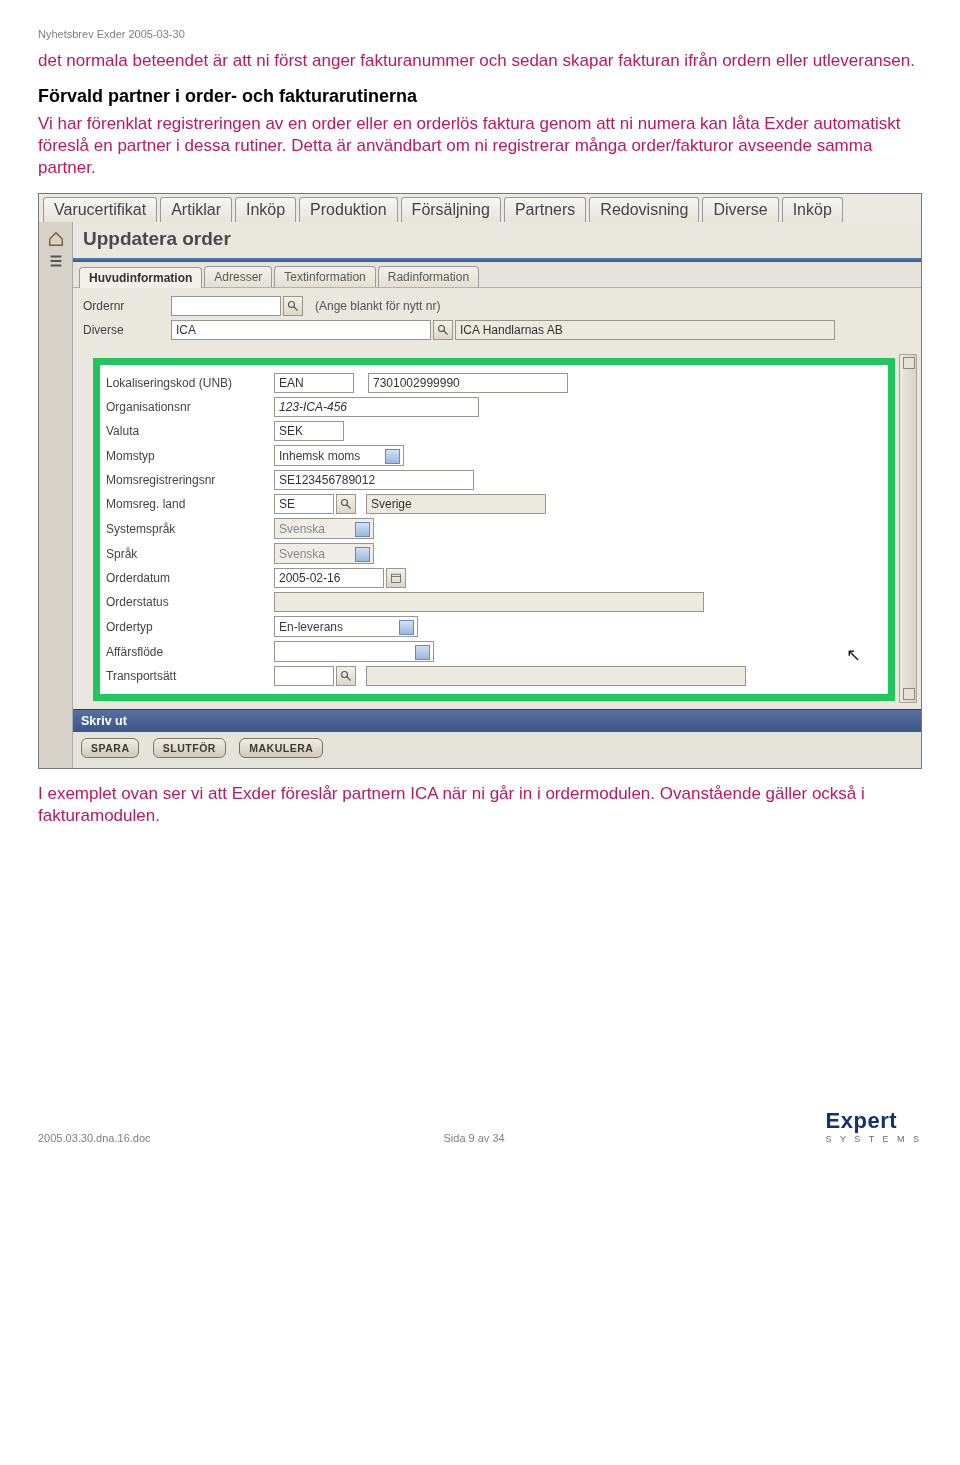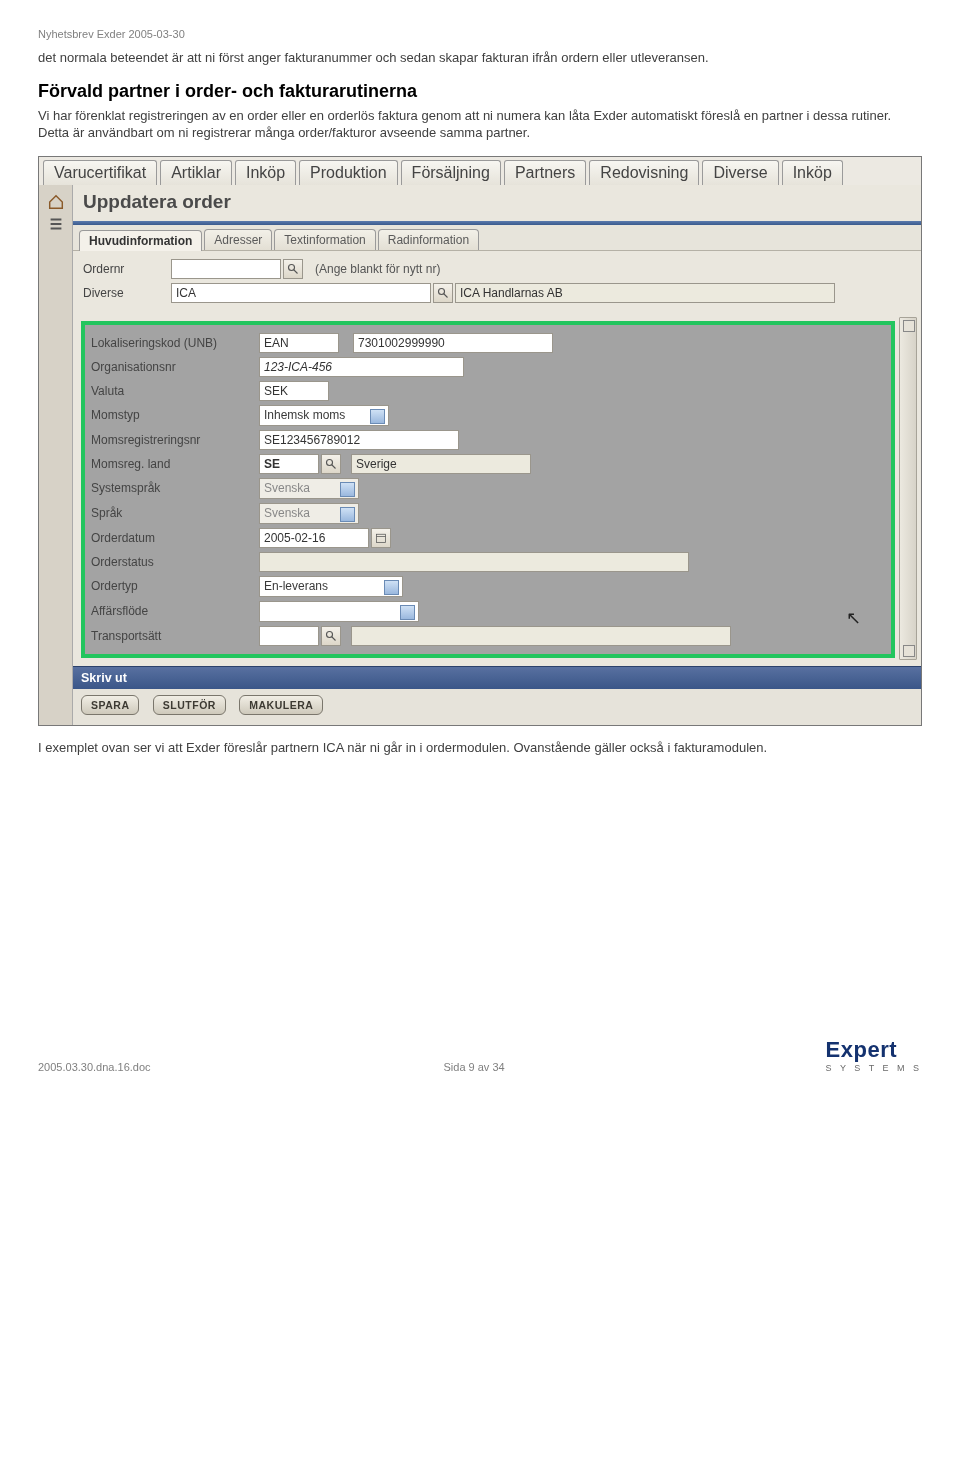--- a/index.html
+++ b/index.html
@@ -5,21 +5,21 @@
   * { box-sizing: border-box; }
   body {
     font-family: Arial, Helvetica, sans-serif;
     margin: 0;
     padding: 0;
     background: #fff;
     width: 960px;
   }
   .page { padding: 28px 38px 0 38px; }
   .header-note { font-size: 11px; color: #808080; margin: 0 0 10px 0; }
-  .para { font-size: 13px; color: #404040; line-height: 1.3; margin: 0 0 14px 0; }
+  .para { font-size: 17px; color: #be185d; line-height: 1.3; margin: 0 0 14px 0; }
   .h2 { font-size: 18px; font-weight: bold; margin: 0 0 6px 0; }
 
   
   .shot {
     border: 1px solid #787878;
     background: #e9e7e0;
     margin: 4px 0 14px 0;
     position: relative;
     font-size: 12px;
     color: #3a3a3a;
@@ -144,24 +144,24 @@
   .iconbtn {
     width: 20px; height: 20px;
     border: 1px solid #9a968c;
     background: linear-gradient(#f4f1ea,#ddd7c9);
     display:inline-flex; align-items:center; justify-content:center;
     margin: 0 2px;
   }
   .iconbtn svg { width:12px; height:12px; }
   .hint { font-size:12px; color:#555; margin-left: 10px;}
   .box {
-    border:4px solid #22c55e;
+    border:7px solid #22c55e;
     padding: 6px 4px;
-    margin: 4px 0 2px 0;
-    background: #a3a3a3;
+    margin: 4px 0 2px 12px;
+    background: #ffffff;
   }
   .printbar {
     background: linear-gradient(#5870a0,#3a5688);
     color:#fff;
     font-weight:bold;
     font-size:12.5px;
     padding: 4px 8px;
     border-top:1px solid #2b416b;
   }
   .btnbar {
@@ -298,21 +298,21 @@
               <span class="fselect" style="width:130px">
                     <span>Inhemsk moms</span>
                   </span>
             </div>
             <div class="frow">
               <span class="flabel">Momsregistreringsnr</span>
               <input class="finput" style="width: 200px;" value="SE123456789012">
             </div>
             <div class="frow">
               <span class="flabel">Momsreg. land</span>
-              <input class="finput" style="width: 60px; font-weight: bold;" value="SE">
+              <input class="finput" style="width: 60px;" value="SE">
               <span class="iconbtn">
                 <svg viewBox="0 0 16 16">
                       <circle cx="6" cy="6" r="4" fill="none" stroke="#555" stroke-width="1.5"></circle>
                       <line x1="9" y1="9" x2="14" y2="14" stroke="#555" stroke-width="1.5"></line>
                     </svg>
               </span>
               <span style="width:8px"></span>
               <input class="finput readonly" style="width: 180px; background: rgb(236, 234, 222);" readonly="" value="Sverige">
             </div>
             <div class="frow">

